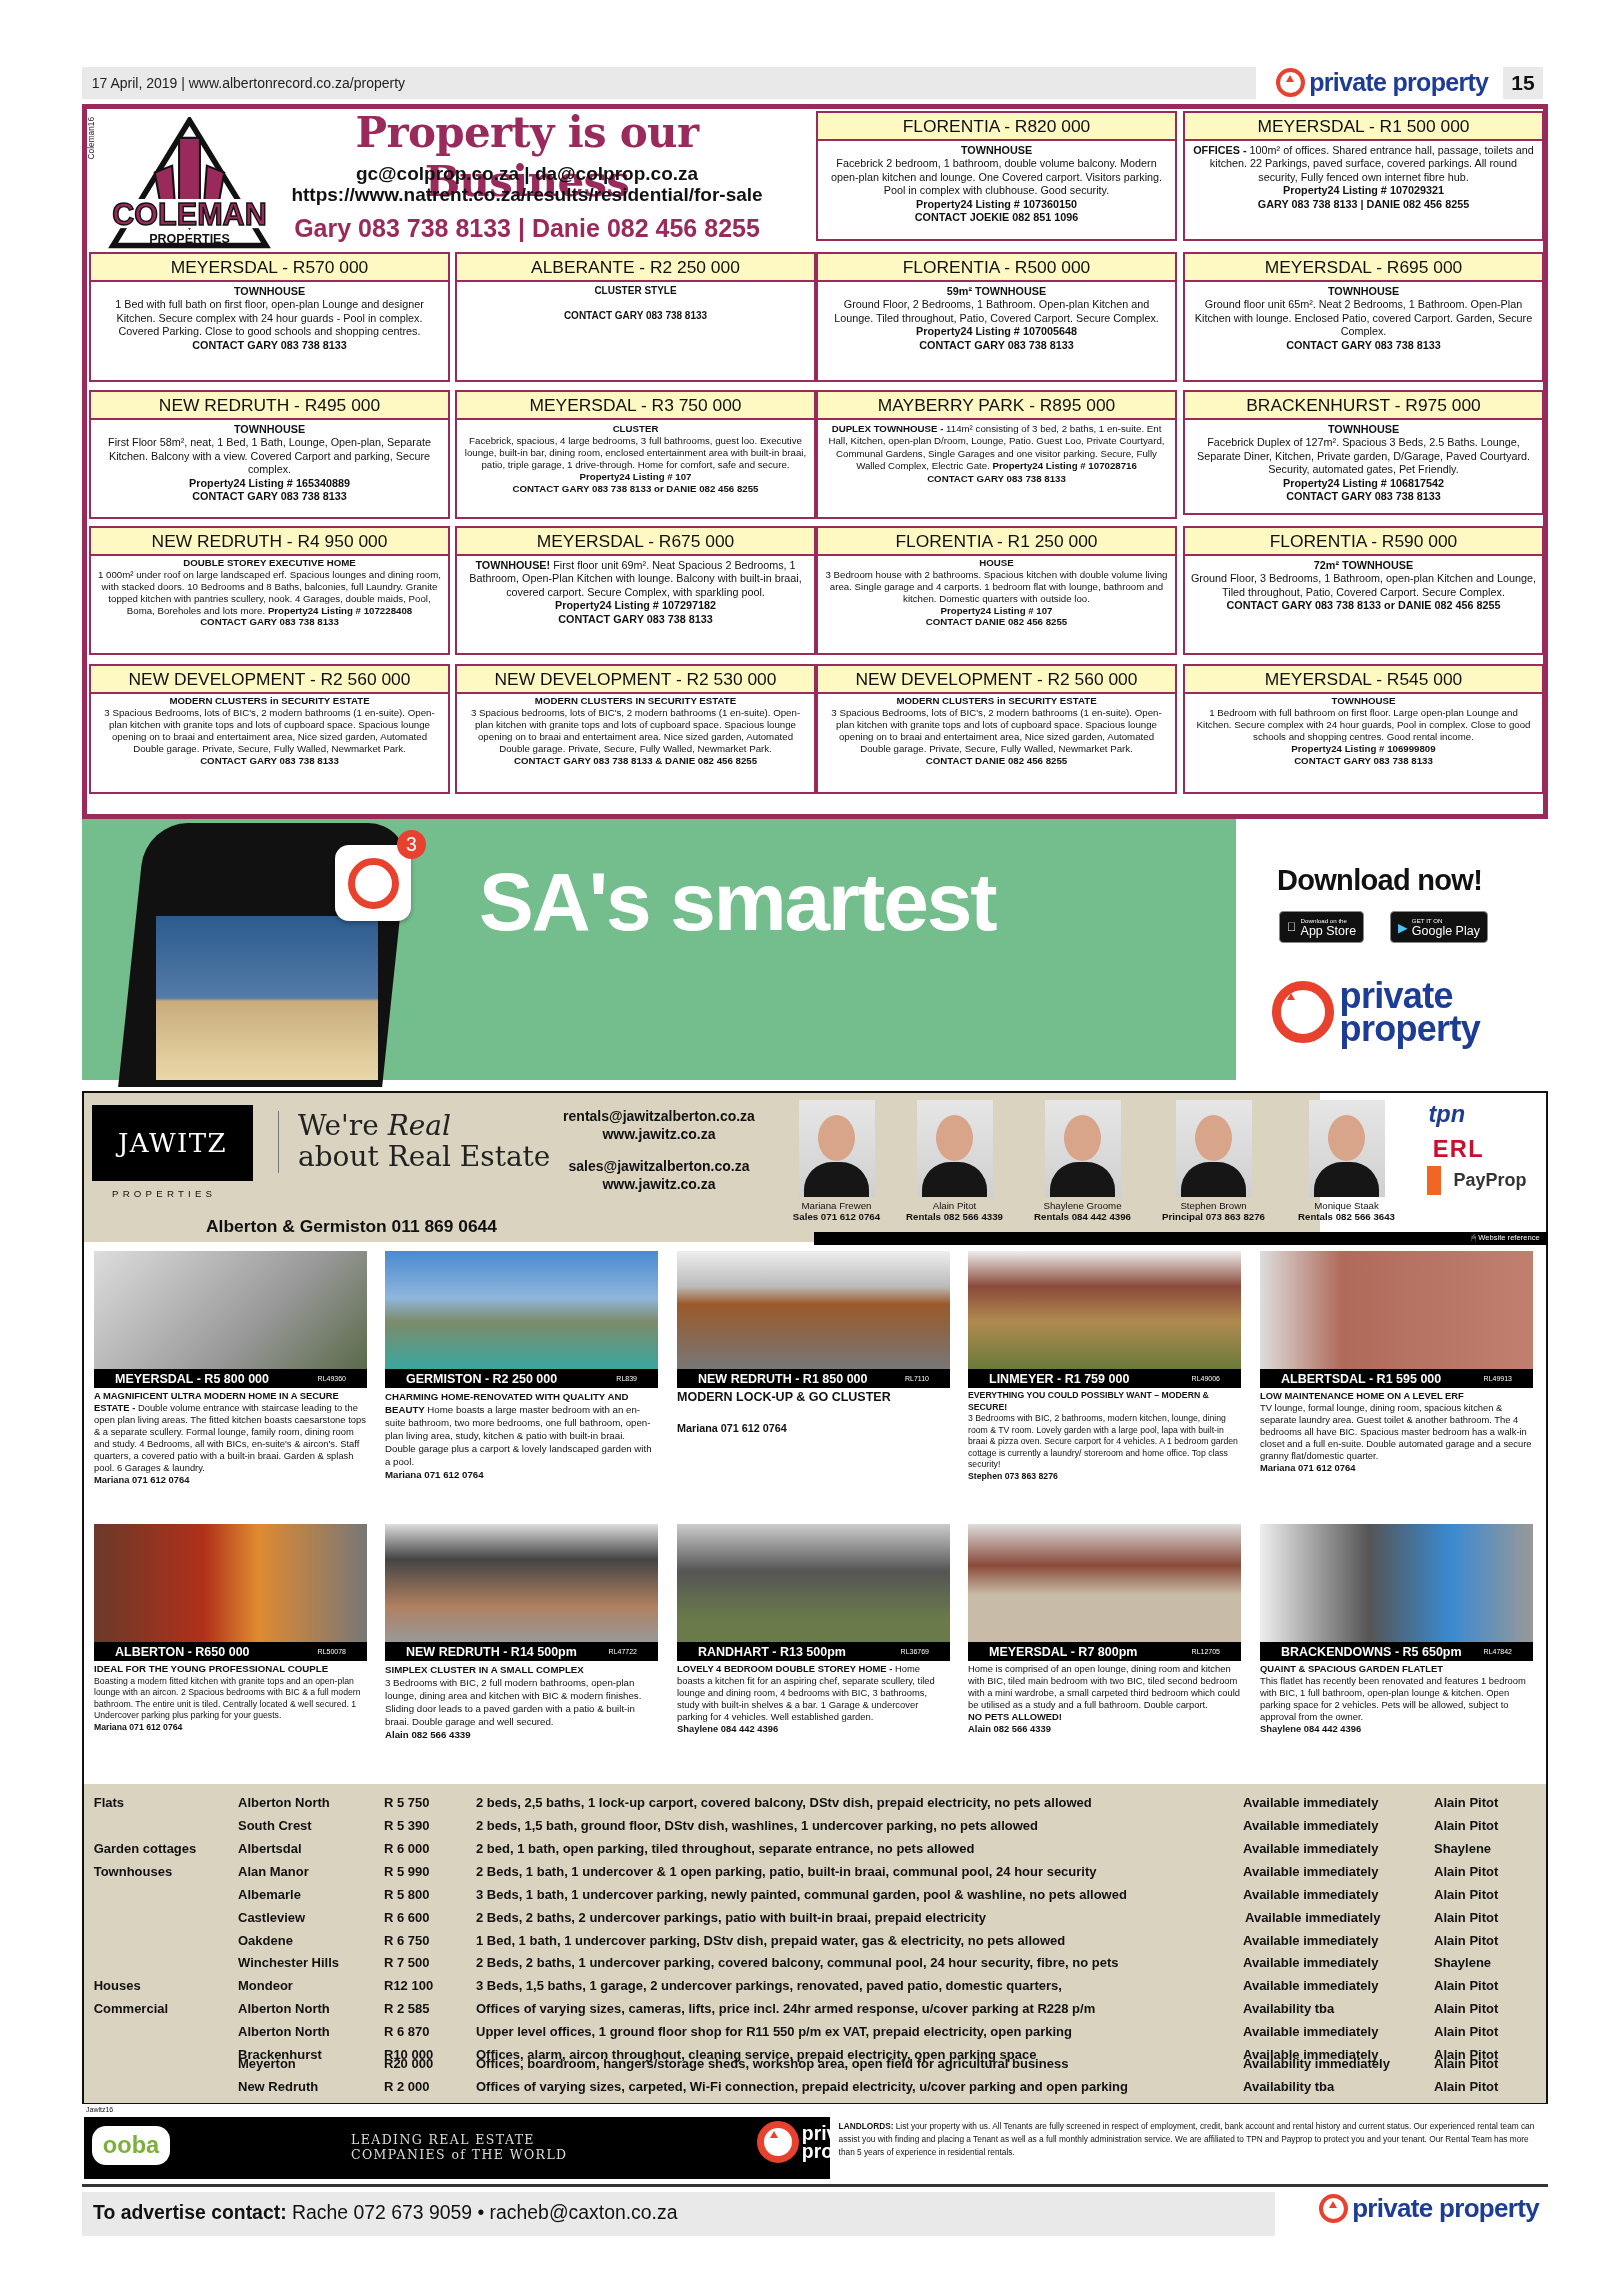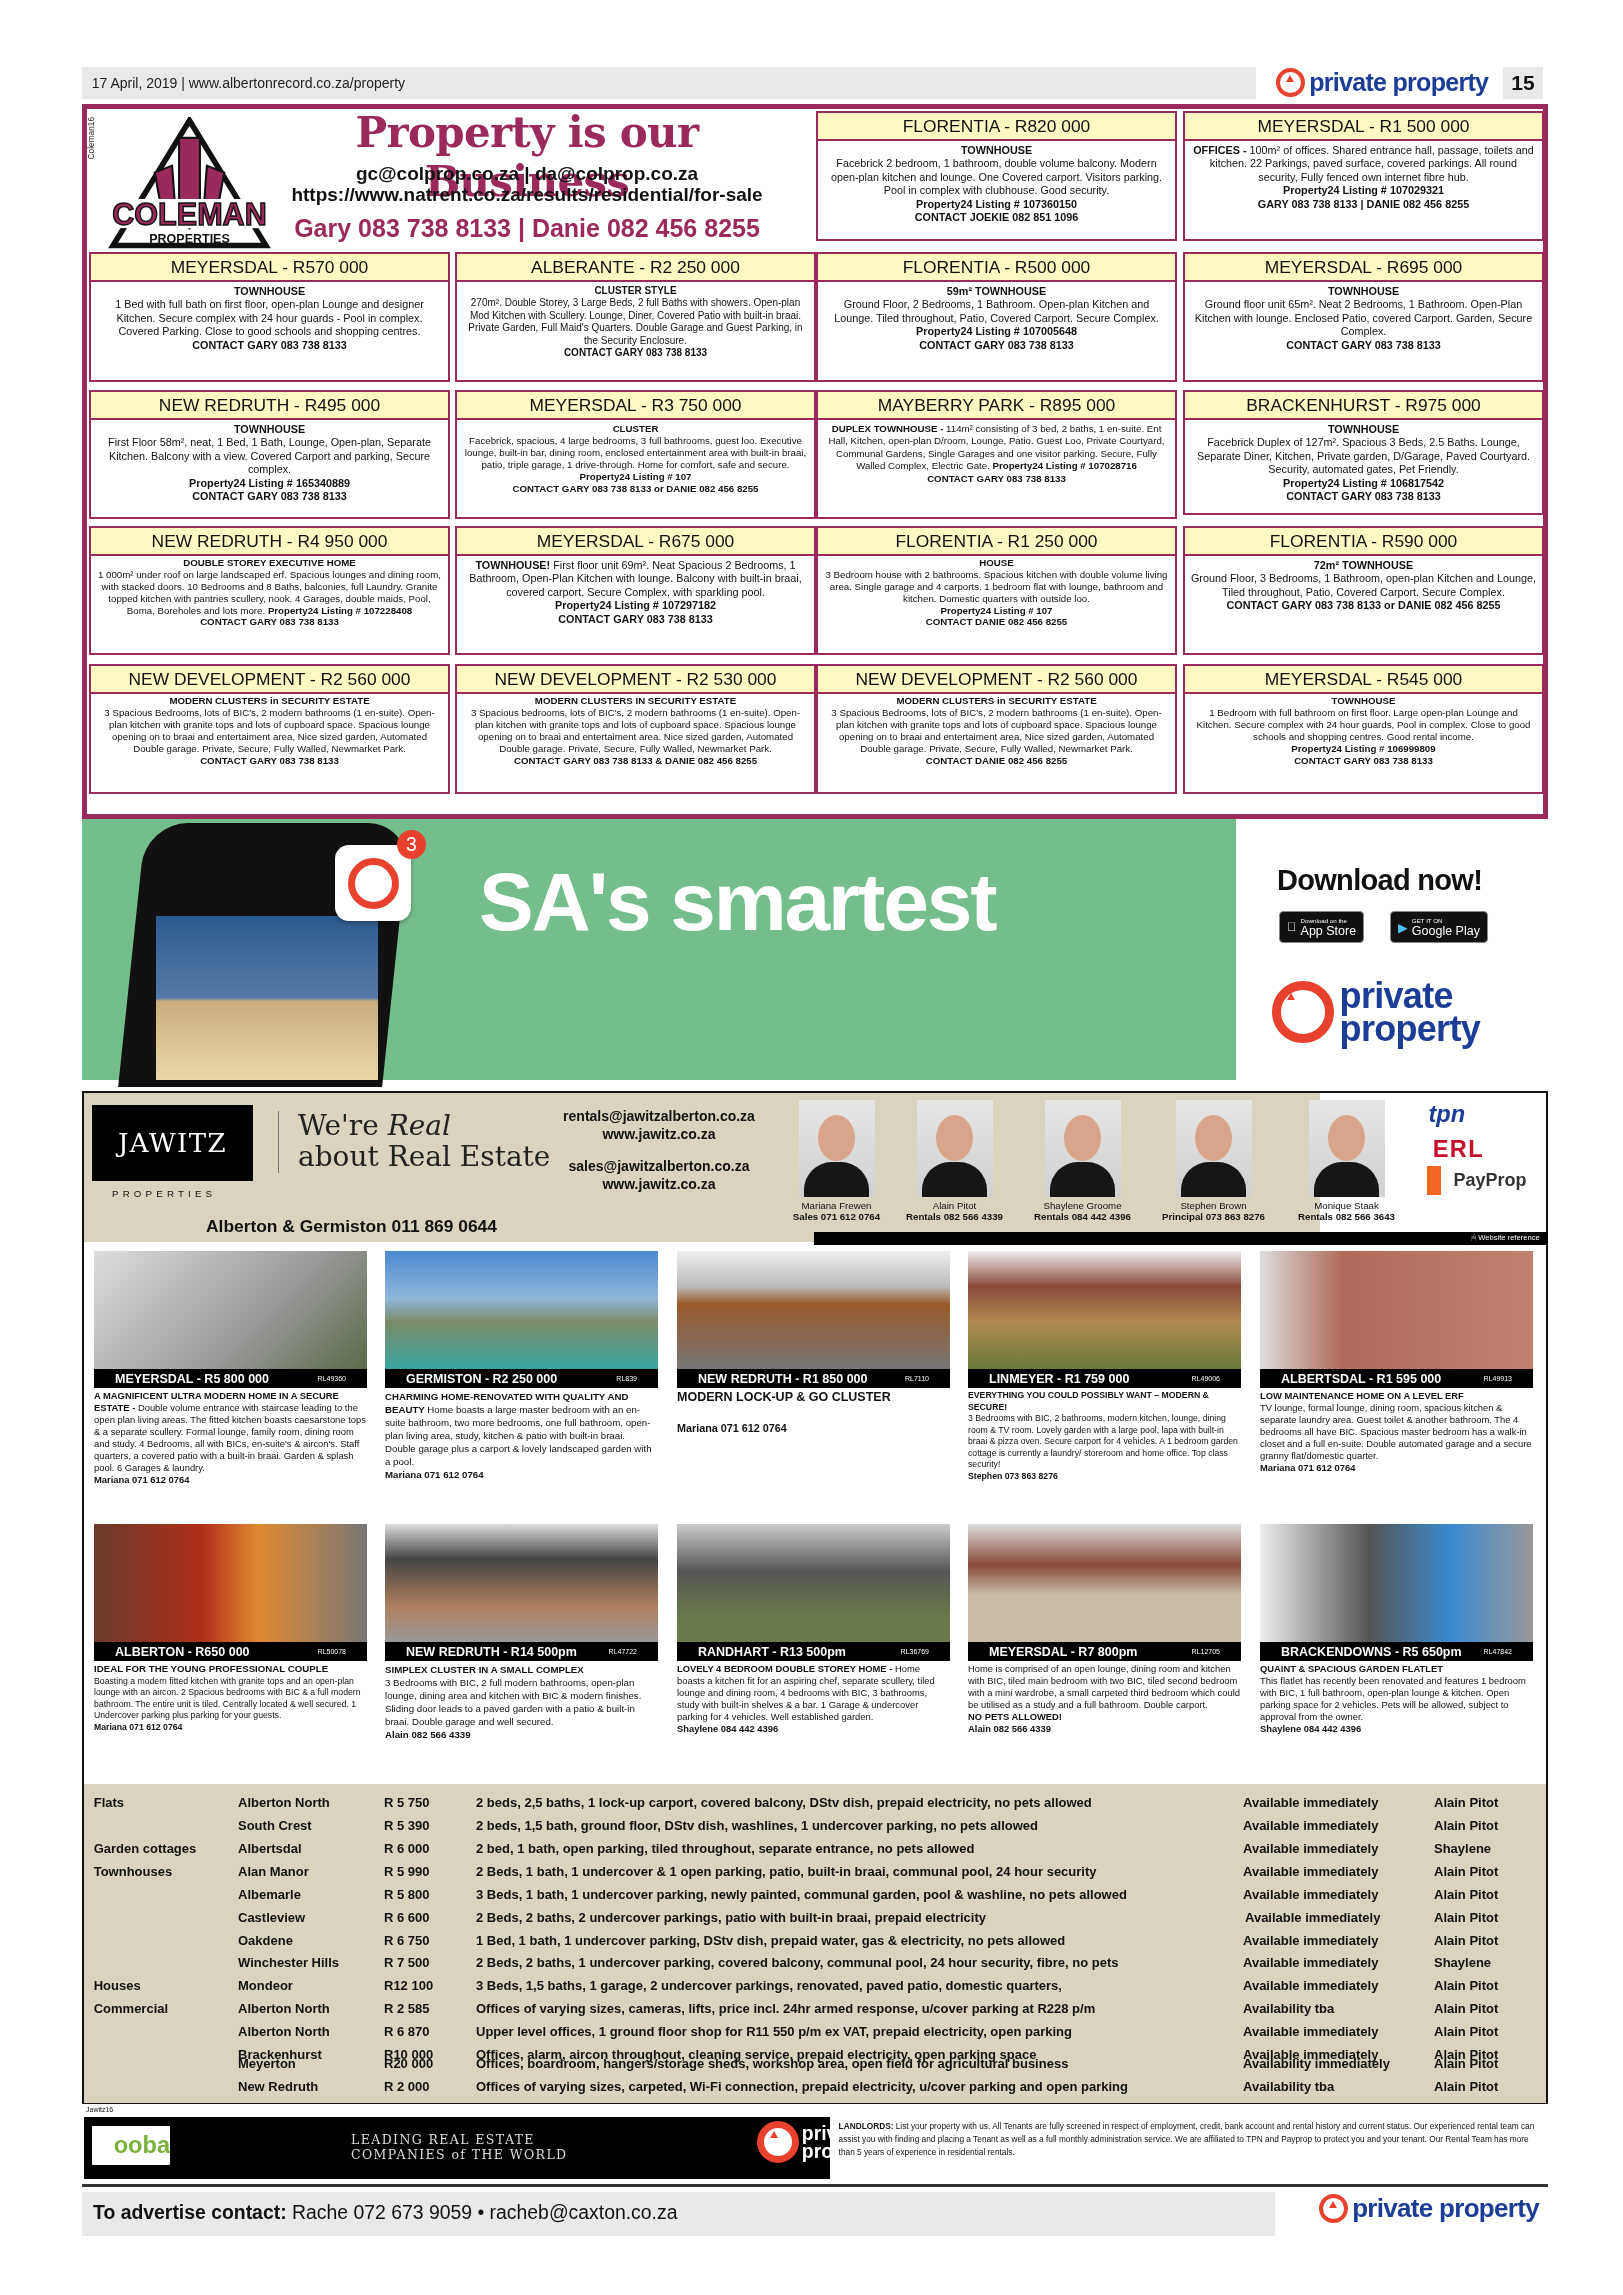--- a/index.html
+++ b/index.html
@@ -57,21 +57,21 @@
 .lst{position:absolute;width:273px}
 .lst .img{height:118px;background:#8a8a8a}
 .lst .bar{height:19.4px;background:#000;color:#fff;font-size:12.5px;font-weight:bold;display:flex;justify-content:space-between;align-items:center;padding:0 21px}
 .lst .bar small{font-size:7px;font-weight:normal}
 .lst .d{font-size:9.4px;line-height:12px;padding-top:2.1px}
 .lst .d b{font-weight:bold}
 .rtbl{left:84px;top:1784px;width:1462px;height:292px;background:#d9d3c0;font-size:13px;font-weight:bold}
 .rrow{position:absolute;left:0;height:23px;width:100%}
 .rrow span{position:absolute;top:0;white-space:nowrap}
 .jfoot{left:84px;top:2117px;width:746px;height:62px;background:#000}
-.ooba{left:92px;top:2126px;width:78px;height:39px;background:#fff;border-radius:1px;color:#7bb03c;font-size:23.6px;text-align:right;line-height:39px;font-weight:bold}
+.ooba{left:92px;top:2126px;width:78px;height:39px;background:#fff;border-radius:14px;color:#7bb03c;font-size:23.6px;text-align:center;line-height:39px;font-weight:bold}
 .lre{left:351px;top:2132px;color:#ddd;font-family:"DejaVu Serif",serif;font-size:12.5px;line-height:15.3px;letter-spacing:1.4px}
 .jpp{left:757px;top:2121px;display:flex;align-items:center;gap:2.8px}
 .jpp .pp-mark{width:42px;height:42px;border-width:7px}
 .jpp .t{color:#fff;font-size:19.4px;line-height:18px;font-weight:bold}
 .landl{left:833px;top:2117px;width:713px;height:62px;font-size:8.3px;line-height:13px;padding:2.8px 5.6px}
 .landl b{font-weight:bold}
 .adbar{left:82px;top:2192px;width:1193px;height:44px;background:#e9e9e9;font-size:19.4px;line-height:40px;padding-left:11px}
 .adbar b{font-weight:bold}
 .adlogo{left:1319px;top:2193px;display:flex;align-items:center;gap:4.2px;font-size:26px;color:#1d3c95;font-weight:bold;letter-spacing:-0.7px}
 .sep{left:82px;top:2184px;width:1466px;height:2.8px;background:#333}
@@ -114,21 +114,21 @@
   <div class="ch">MEYERSDAL - R1 500 000</div>
   <div class="cb"><b>OFFICES - </b><span>100m² of offices. Shared entrance hall, passage, toilets and kitchen. 22 Parkings, paved surface, covered parkings. All round security, Fully fenced own internet fibre hub.</span><br><b>Property24 Listing # 107029321</b><br><b>GARY 083 738 8133 | DANIE 082 456 8255</b></div>
 </div>
 
 <div class="card" style="left:89px;top:252px;width:361px;height:130px">
     <div class="ch">MEYERSDAL - R570 000</div>
     <div class="cb"><b>TOWNHOUSE</b><br><span>1 Bed with full bath on first floor, open-plan Lounge and designer Kitchen. Secure complex with 24 hour guards - Pool in complex. Covered Parking. Close to good schools and shopping centres.</span><br><b>CONTACT GARY 083 738 8133</b></div>
   </div>
 <div class="card" style="left:455px;top:252px;width:361px;height:130px">
     <div class="ch">ALBERANTE - R2 250 000</div>
-    <div class="cb" style="font-size:10px;line-height:12.5px"><b>CLUSTER STYLE</b><br><span>270m². Double Storey, 3 Large Beds, 2 full Baths with showers. Open-plan Mod Kitchen with Scullery. Lounge, Diner, Covered Patio with built-in braai. Private Garden, Full Maid's Quarters. Double Garage and Guest Parking, in the Security Enclosure.</span><br><b>CONTACT GARY 083 738 8133</b></div>
+    <div class="cb" style="font-size:10px;line-height:12.5px"><b>CLUSTER STYLE</b><br><br><b>CONTACT GARY 083 738 8133</b></div>
   </div>
 <div class="card" style="left:816px;top:252px;width:361px;height:130px">
     <div class="ch">FLORENTIA - R500 000</div>
     <div class="cb"><b>59m² TOWNHOUSE</b><br><span>Ground Floor, 2 Bedrooms, 1 Bathroom. Open-plan Kitchen and Lounge. Tiled throughout, Patio, Covered Carport. Secure Complex.</span><br><b>Property24 Listing # 107005648</b><br><b>CONTACT GARY 083 738 8133</b></div>
   </div>
 <div class="card" style="left:1183px;top:252px;width:361px;height:130px">
     <div class="ch">MEYERSDAL - R695 000</div>
     <div class="cb"><b>TOWNHOUSE</b><br><span>Ground floor unit 65m². Neat 2 Bedrooms, 1 Bathroom. Open-Plan Kitchen with lounge. Enclosed Patio, covered Carport. Garden, Secure Complex.</span><br><b>CONTACT GARY 083 738 8133</b></div>
   </div>
 

